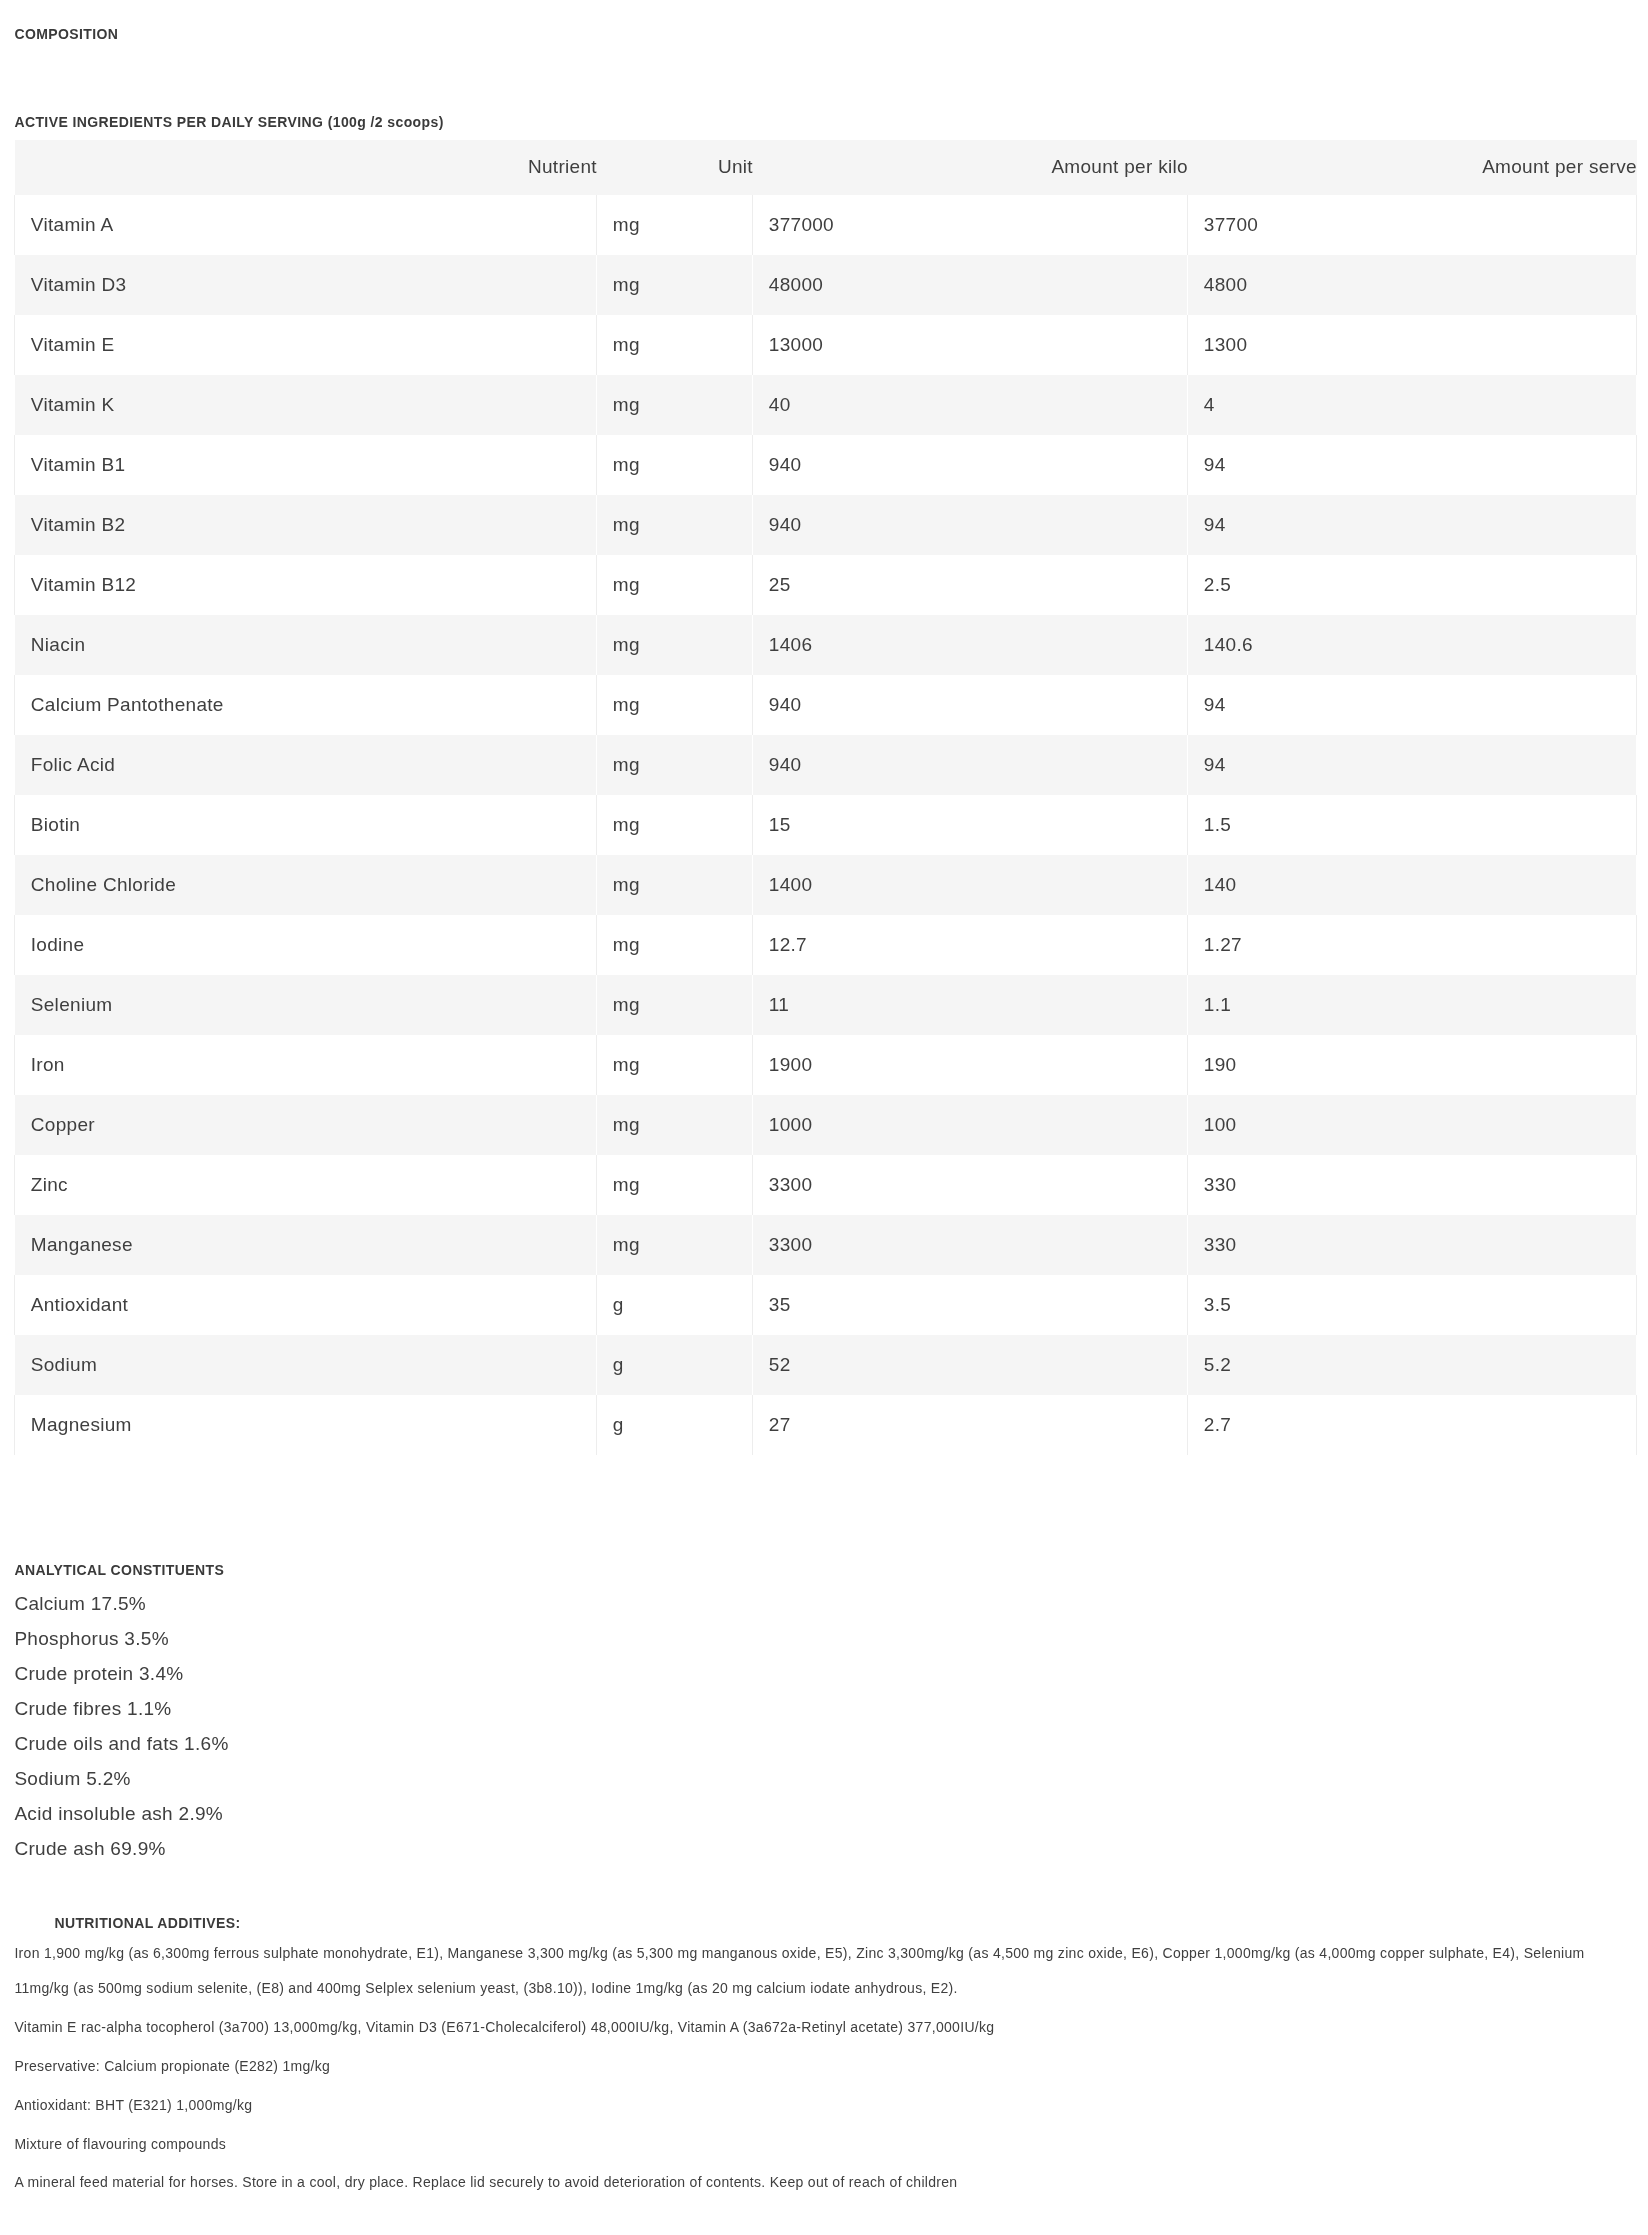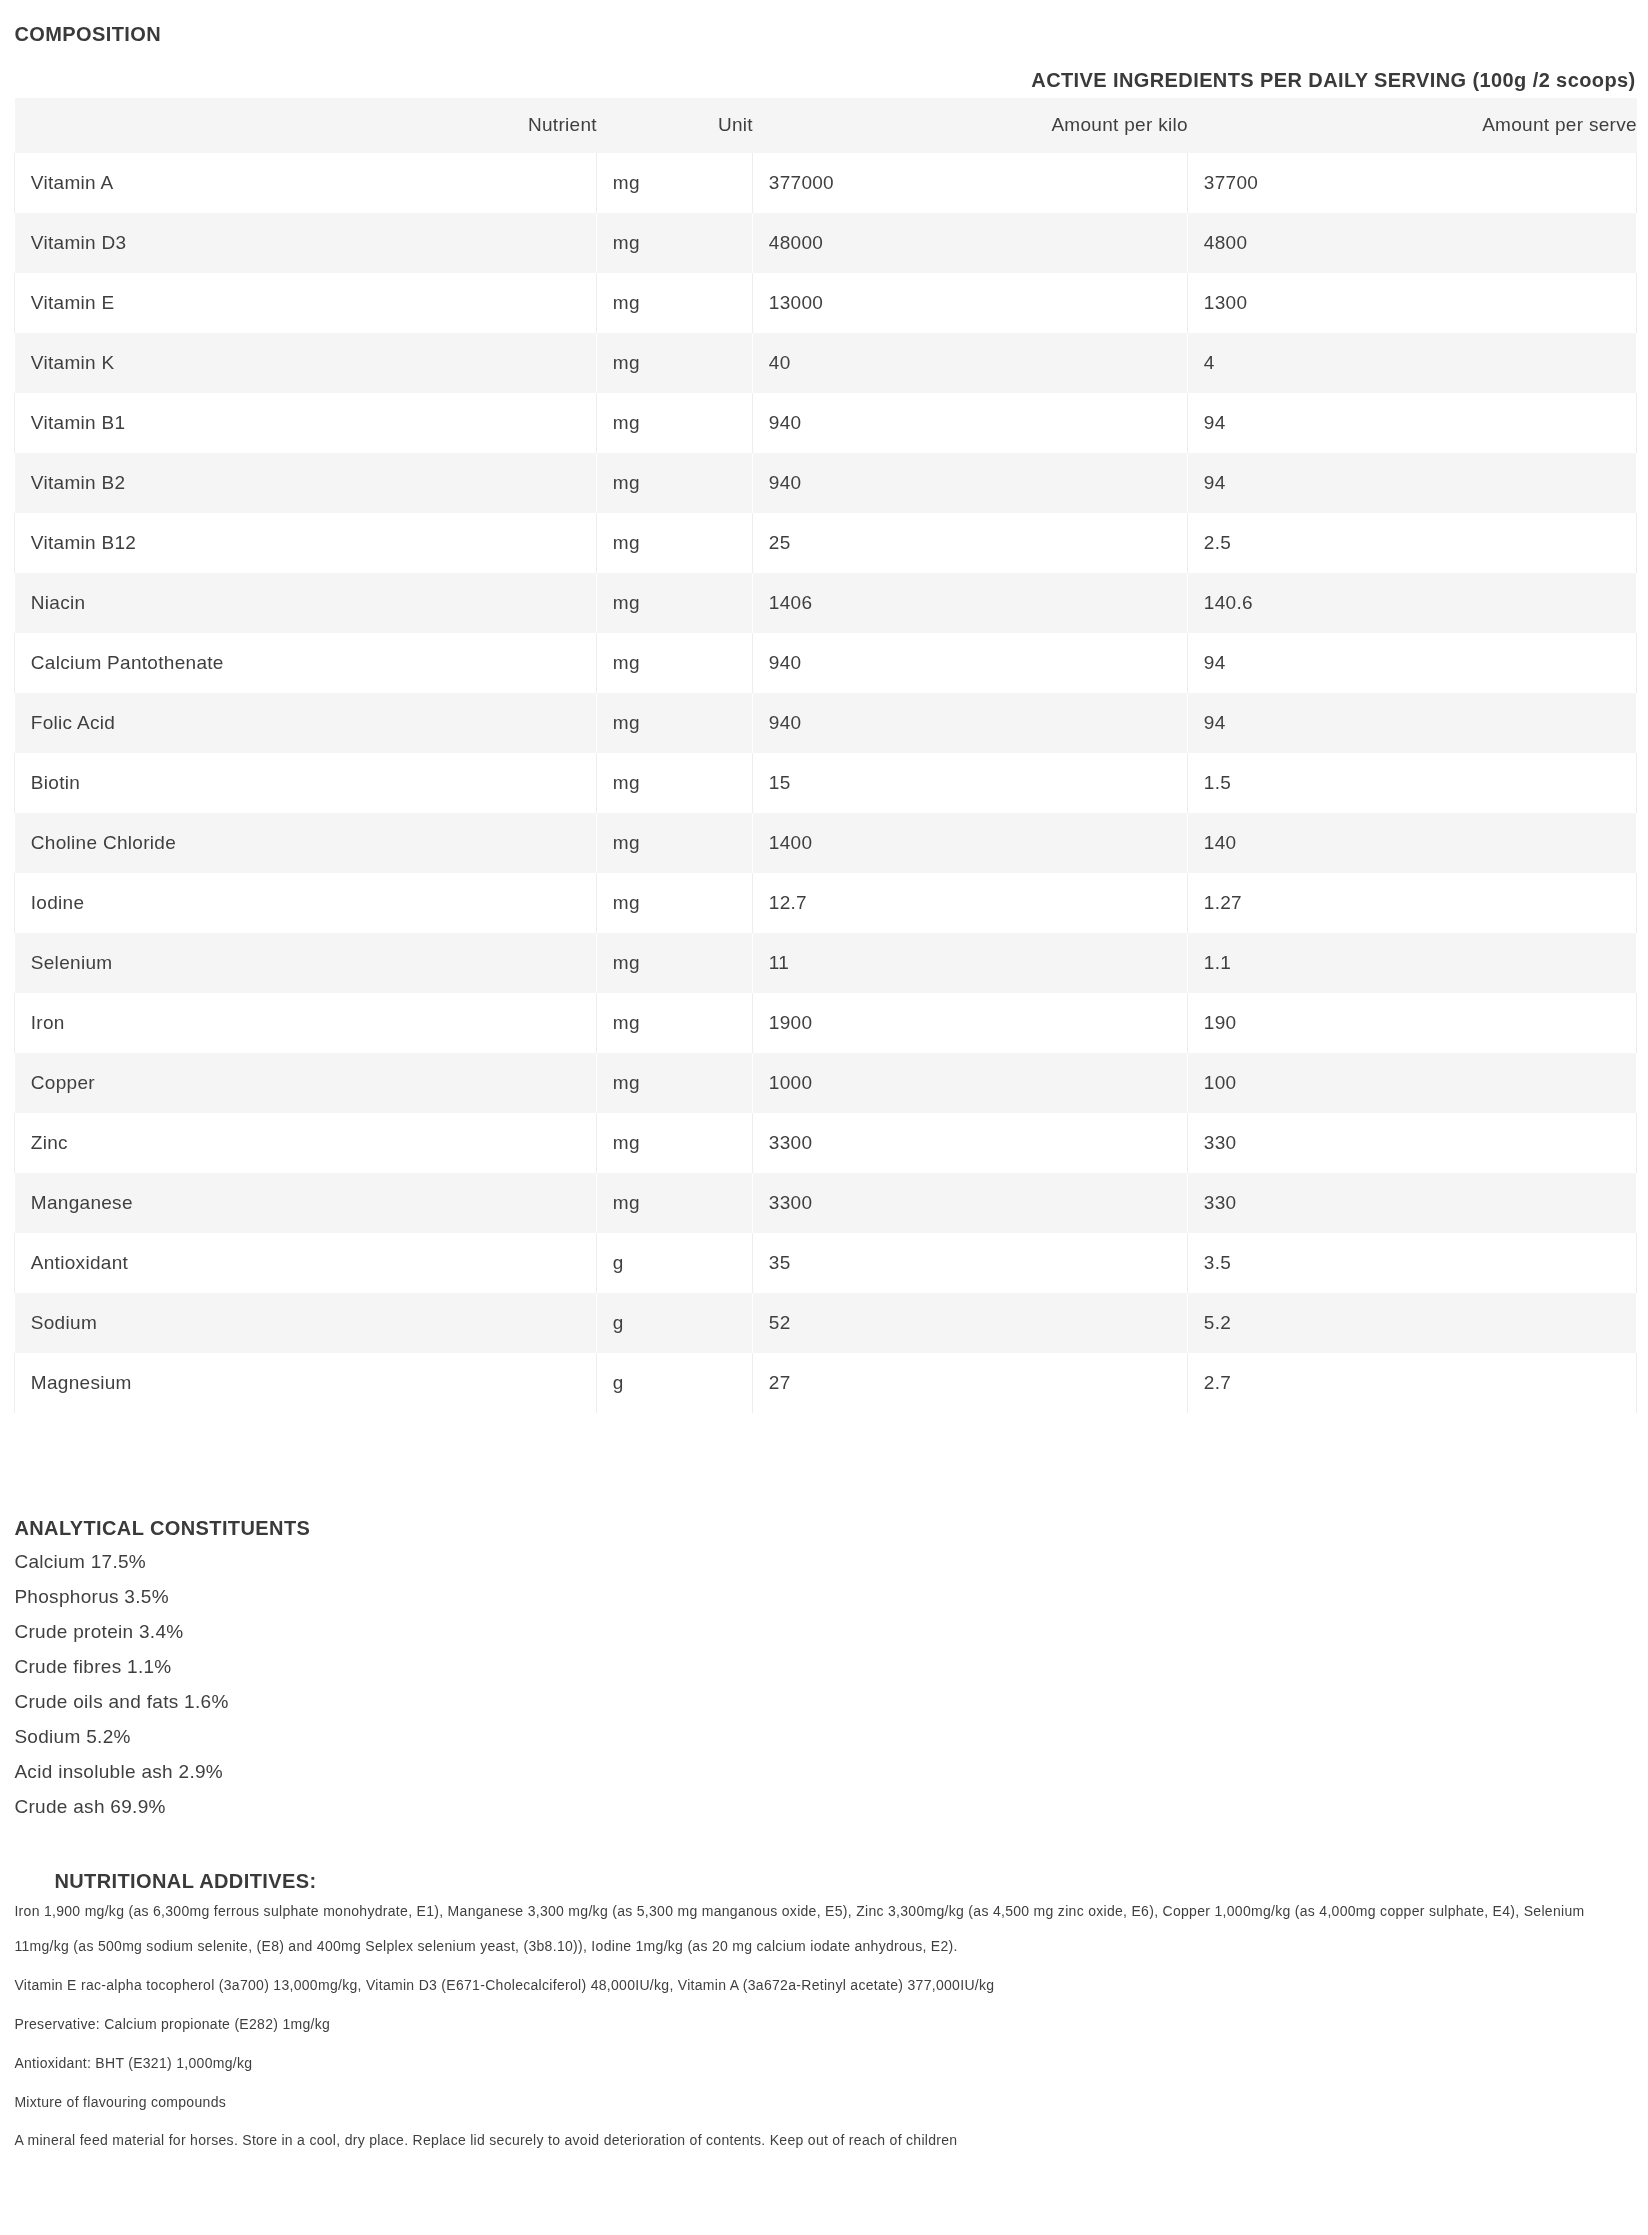--- a/index.html
+++ b/index.html
@@ -6,35 +6,35 @@
   body {
     width: 1649px;
     height: 2236px;
     font-family: "Liberation Sans", sans-serif;
     color: #3f3f3f;
     overflow: hidden;
   }
   .container { padding: 22px 13.4px 0 14.4px; }
 
   .section-heading {
-    font-size: 20px;
+    font-size: 14px;
     font-weight: 700;
     color: #3a3a3a;
     letter-spacing: 0.4px;
     line-height: 24px;
     margin: 0;
   }
   #composition-heading { margin-top: 0; }
   #composition-text {
     margin: 11.5px 0 0 1.9px;
     font-size: 19px;
     line-height: 27px;
     letter-spacing: 0.3px;
   }
-  #active-heading { margin-top: 22px; text-align: right; }
+  #active-heading { margin-top: 64px; }
 
   table#nutrients-table {
     margin-top: 5.8px;
     width: 1622px;
     border-collapse: collapse;
     table-layout: fixed;
   }
   #nutrients-table thead th {
     height: 55px;
     background: #f5f5f5;

